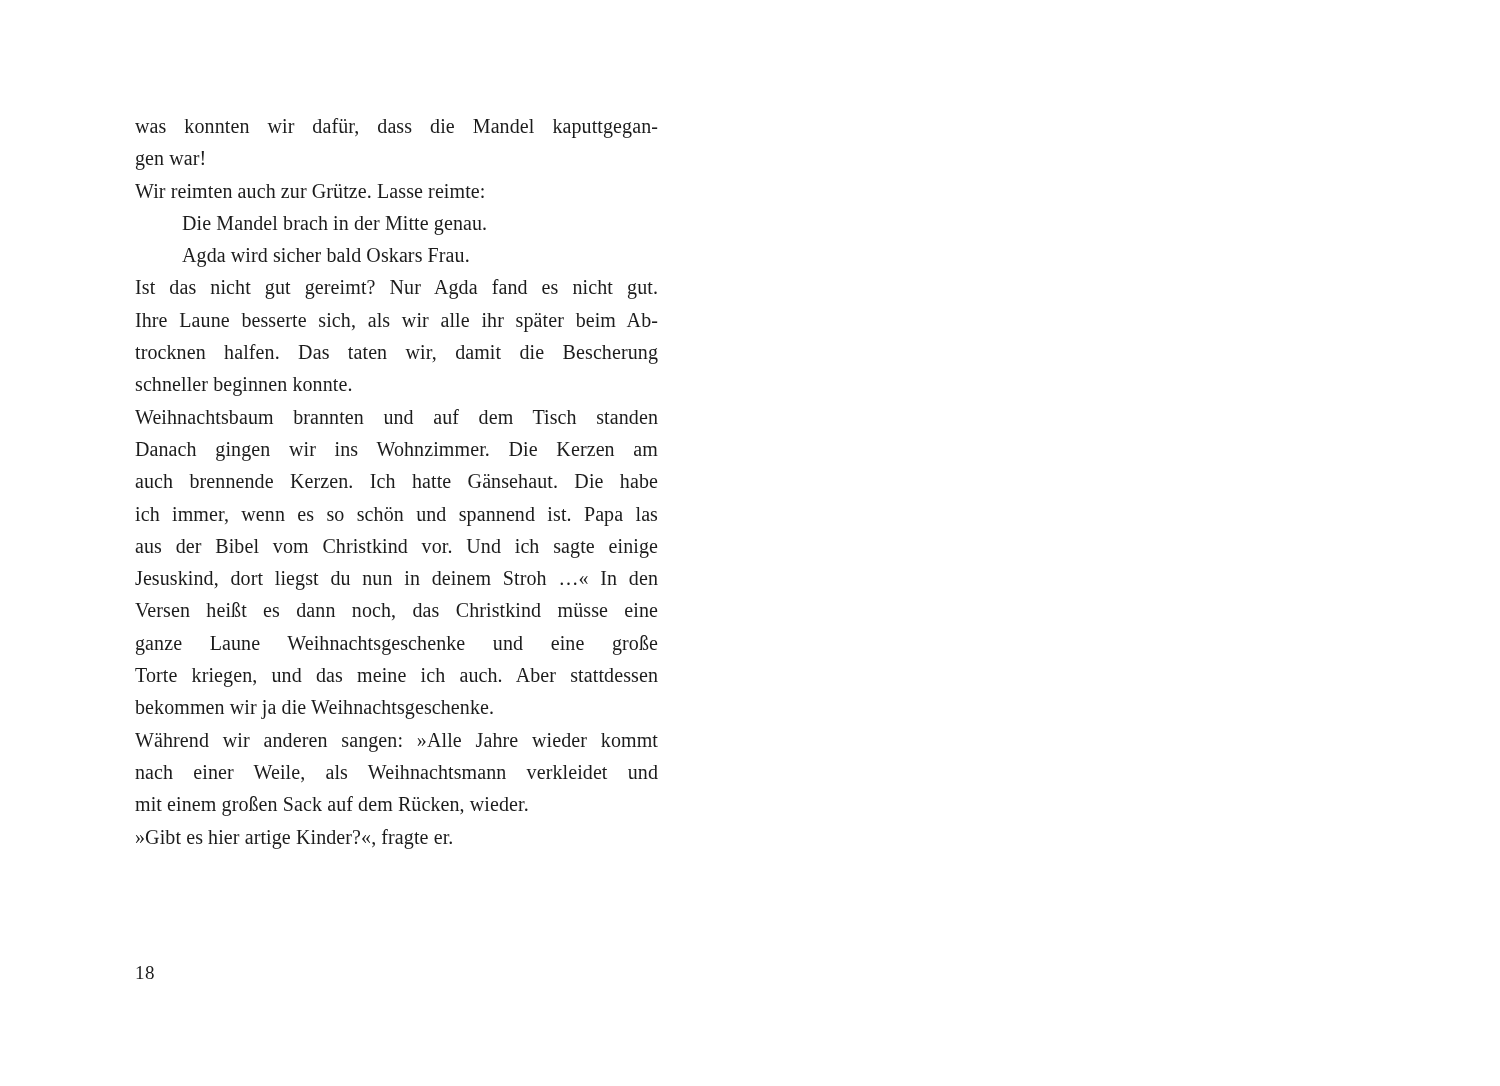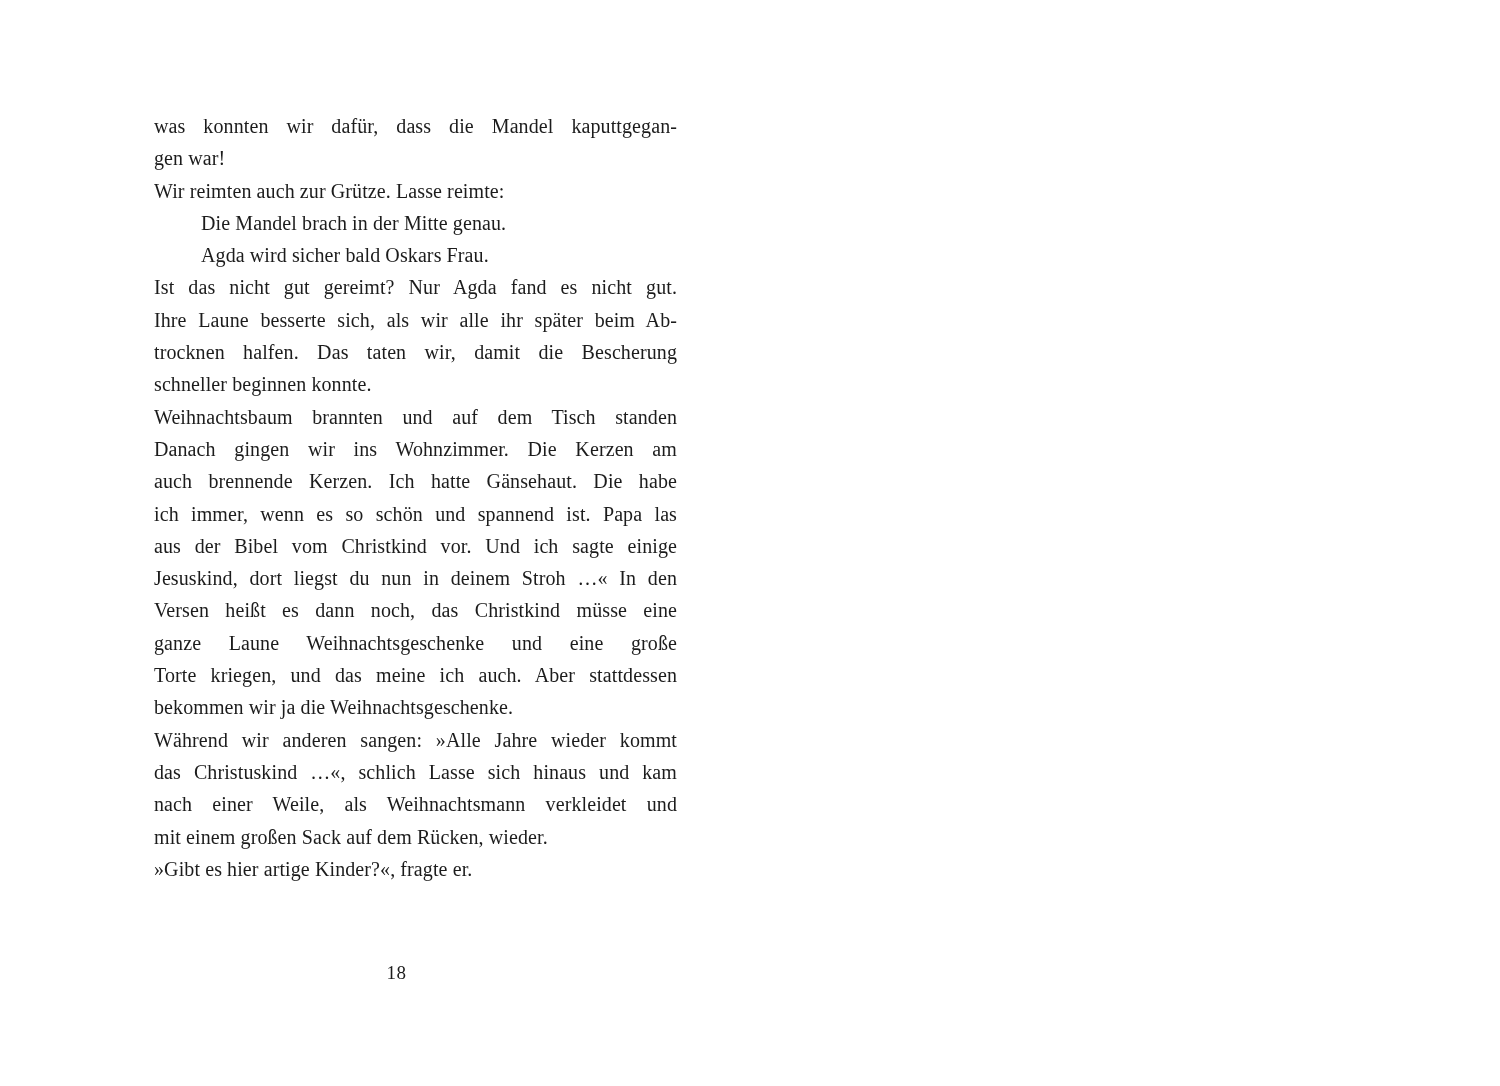--- a/index.html
+++ b/index.html
@@ -9,26 +9,26 @@
     font-family:"Liberation Serif","DejaVu Serif",serif;
   }
   .page{position:absolute;top:0;height:100%;}
   #page-left{left:0;width:750px;}
   #page-right{left:750px;width:750px;}
   .textcol{
     position:absolute;top:110px;
     font-size:20px;line-height:32.3px;
     letter-spacing:0.1px;
   }
-  #col-left{left:135px;width:523px;margin-left:19px;}
+  #col-left{left:135px;width:523px;}
   .tl{min-height:32.3px;}
   .tl.j{text-align:justify;text-align-last:justify;}
   .tl.i{padding-left:47px;}
   .pagenum{
-    position:absolute;top:962px;text-align:center;
+    position:absolute;top:962px;
     font-size:19px;letter-spacing:0.5px;
   }
   #pn-left{left:135px;width:523px;}
 </style>
 </head>
 <body>
 
 <div class="page" id="page-left">
   <div class="textcol" id="col-left">
       <div class="tl j">was konnten wir dafür, dass die Mandel kaputtgegan-</div>
@@ -44,21 +44,20 @@
       <div class="tl j">Danach gingen wir ins Wohnzimmer. Die Kerzen am</div>
       <div class="tl j">auch brennende Kerzen. Ich hatte Gänsehaut. Die habe</div>
       <div class="tl j">ich immer, wenn es so schön und spannend ist. Papa las</div>
       <div class="tl j">aus der Bibel vom Christkind vor. Und ich sagte einige</div>
       <div class="tl j">Jesuskind, dort liegst du nun in deinem Stroh …« In den</div>
       <div class="tl j">Versen heißt es dann noch, das Christkind müsse eine</div>
       <div class="tl j">ganze Laune Weihnachtsgeschenke und eine große</div>
       <div class="tl j">Torte kriegen, und das meine ich auch. Aber stattdessen</div>
       <div class="tl">bekommen wir ja die Weihnachtsgeschenke.</div>
       <div class="tl j">Während wir anderen sangen: »Alle Jahre wieder kommt</div>
-      <div class="tl j">das Christuskind …«, schlich Lasse sich hinaus und kam</div>
       <div class="tl j">nach einer Weile, als Weihnachtsmann verkleidet und</div>
       <div class="tl">mit einem großen Sack auf dem Rücken, wieder.</div>
       <div class="tl">»Gibt es hier artige Kinder?«, fragte er.</div>
     </div>
   <div class="pagenum" id="pn-left">18</div>
 </div>
 
 <div class="page" id="page-right">
   
   

